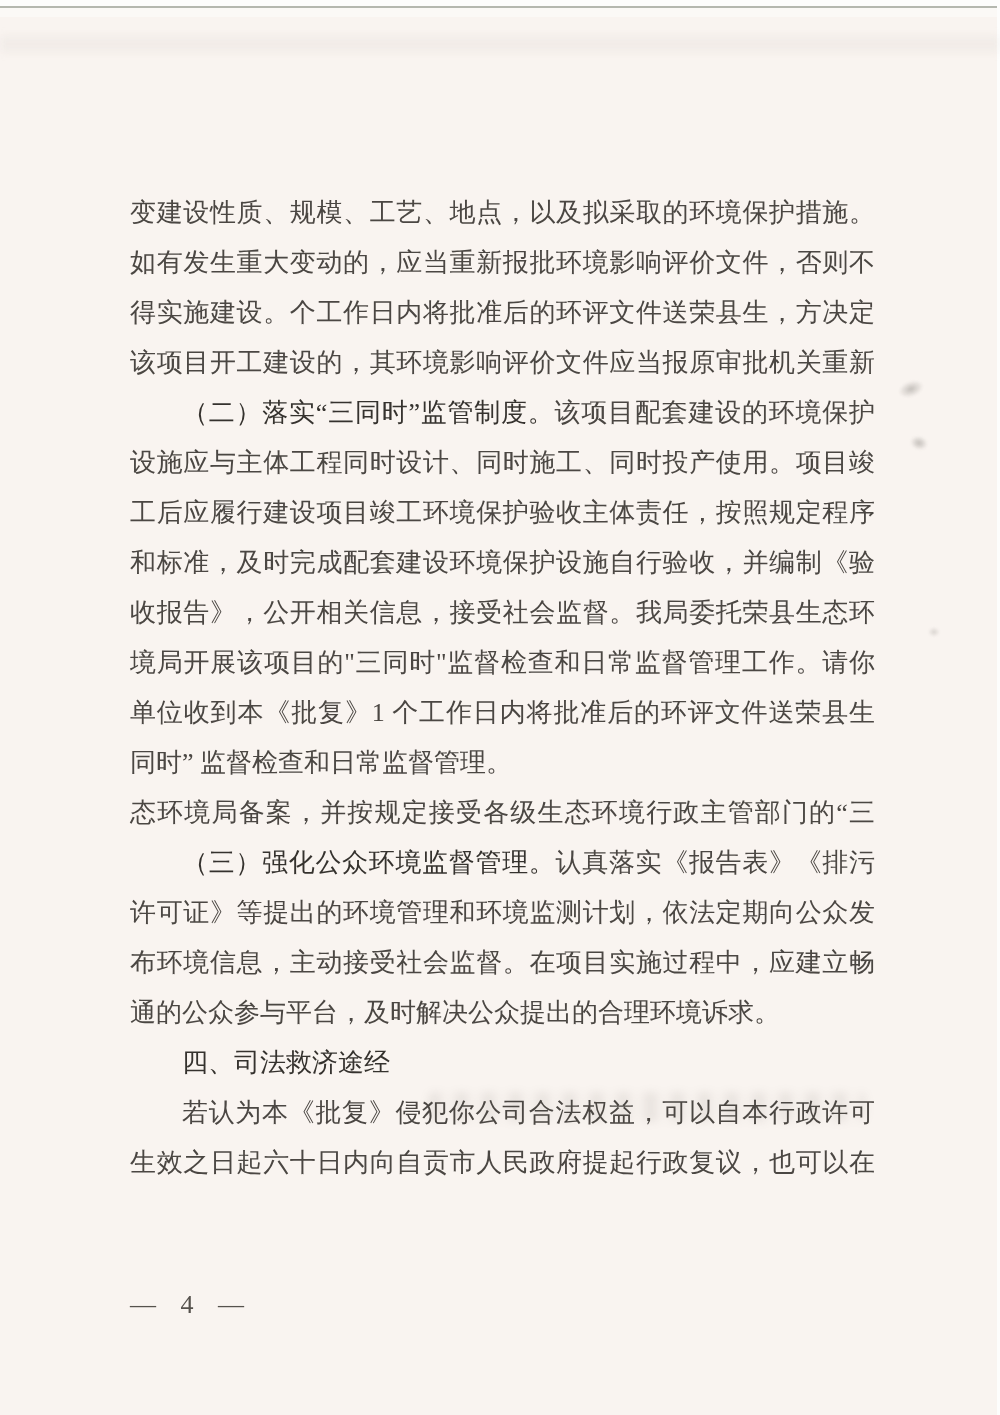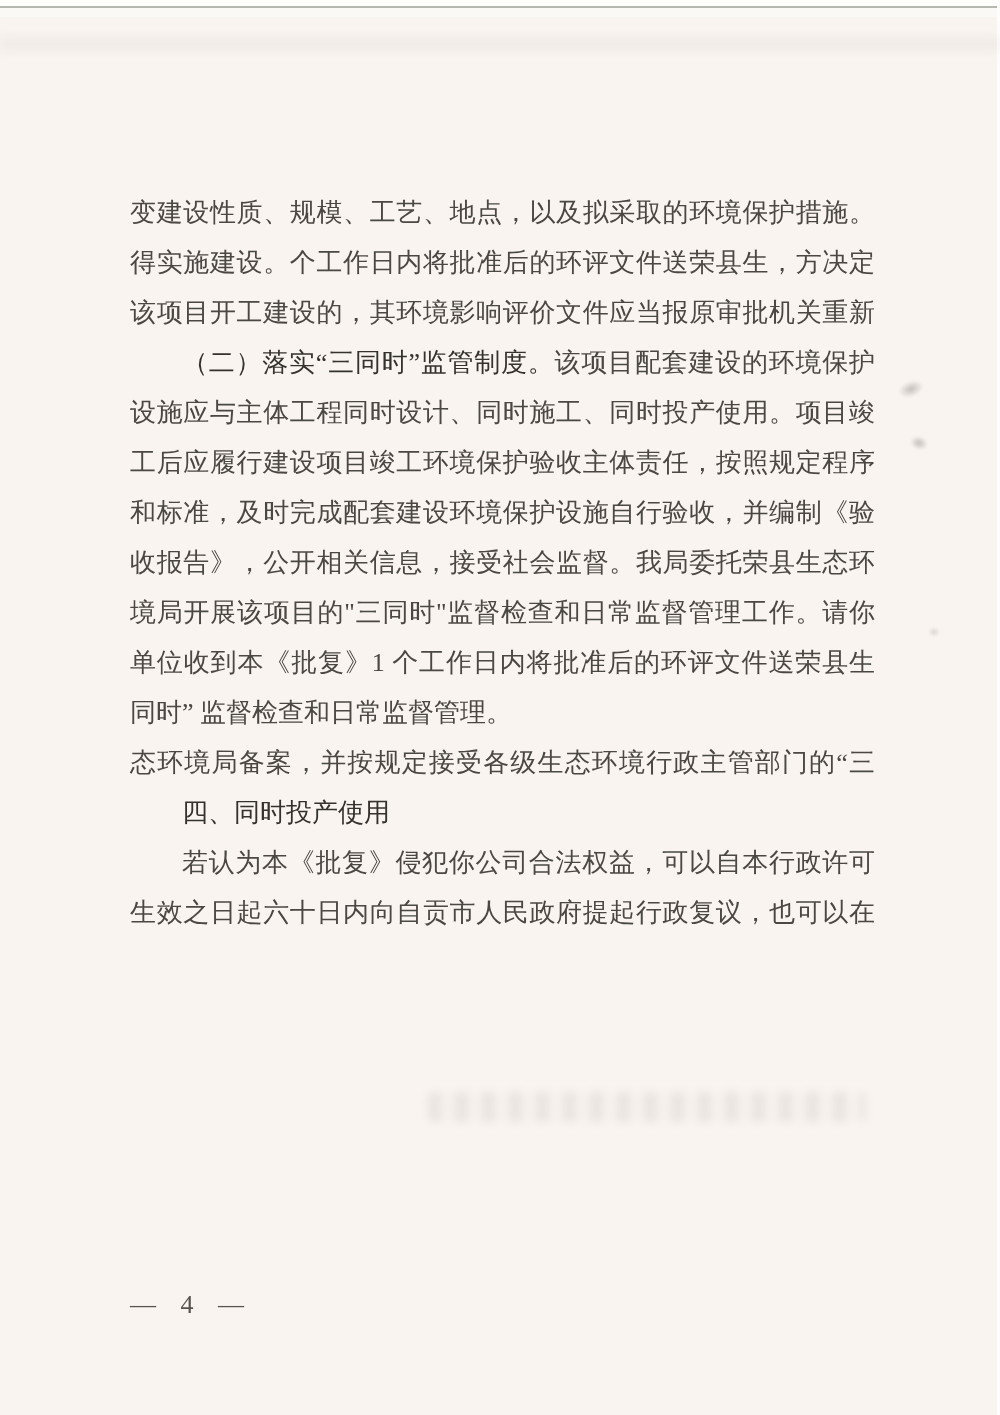--- a/index.html
+++ b/index.html
@@ -119,36 +119,43 @@
 <div class="right-edge-strip"></div>
 <div class="scan-band"></div>
 <div class="bleedthrough"></div>
 <div class="smudge smudge-1"></div>
 <div class="smudge smudge-2"></div>
 <div class="smudge smudge-3"></div>
 
 <div class="doc-body" id="doc-body">
     <div class="para">
       <div class="line justify"><span class="seg">变建设性质、规模、工艺、地点，以及拟采取的环境保护措施。</span></div>
+      <div class="line justify"><span class="seg">如有发生重大变动的，应当重新报批环境影响评价文件，否则不</span></div>
       <div class="line justify"><span class="seg">得实施建设。个工作日内将批准后的环评文件送荣县生，方决定</span></div>
       <div class="line justify"><span class="seg">该项目开工建设的，其环境影响评价文件应当报原审批机关重新</span></div>
     </div>
     <div class="para">
       <div class="line justify indent"><span class="seg bold">（二）落实“三同时”监管制度。</span><span class="seg">该项目配套建设的环境保护</span></div>
       <div class="line justify"><span class="seg">设施应与主体工程同时设计、同时施工、同时投产使用。项目竣</span></div>
       <div class="line justify"><span class="seg">工后应履行建设项目竣工环境保护验收主体责任，按照规定程序</span></div>
       <div class="line justify"><span class="seg">和标准，及时完成配套建设环境保护设施自行验收，并编制《验</span></div>
       <div class="line justify"><span class="seg">收报告》，公开相关信息，接受社会监督。我局委托荣县生态环</span></div>
       <div class="line justify"><span class="seg">境局开展该项目的"三同时"监督检查和日常监督管理工作。请你</span></div>
       <div class="line justify"><span class="seg">单位收到本《批复》1 个工作日内将批准后的环评文件送荣县生</span></div>
       <div class="line"><span class="seg">同时” 监督检查和日常监督管理。</span></div>
       <div class="line justify"><span class="seg">态环境局备案，并按规定接受各级生态环境行政主管部门的“三</span></div>
     </div>
     <div class="para">
-      <div class="line indent"><span class="seg bold">四、同时投产使用</span></div>
+      <div class="line justify indent"><span class="seg bold">（三）强化公众环境监督管理。</span><span class="seg">认真落实《报告表》《排污</span></div>
+      <div class="line justify"><span class="seg">许可证》等提出的环境管理和环境监测计划，依法定期向公众发</span></div>
+      <div class="line justify"><span class="seg">布环境信息，主动接受社会监督。在项目实施过程中，应建立畅</span></div>
+      <div class="line"><span class="seg">通的公众参与平台，及时解决公众提出的合理环境诉求。</span></div>
+    </div>
+    <div class="para">
+      <div class="line indent"><span class="seg bold">四、司法救济途经</span></div>
     </div>
     <div class="para">
       <div class="line justify indent"><span class="seg">若认为本《批复》侵犯你公司合法权益，可以自本行政许可</span></div>
       <div class="line justify"><span class="seg">生效之日起六十日内向自贡市人民政府提起行政复议，也可以在</span></div>
     </div>
   </div>
 
 <div class="page-number">— 4 —</div>
 
 </body></html>

